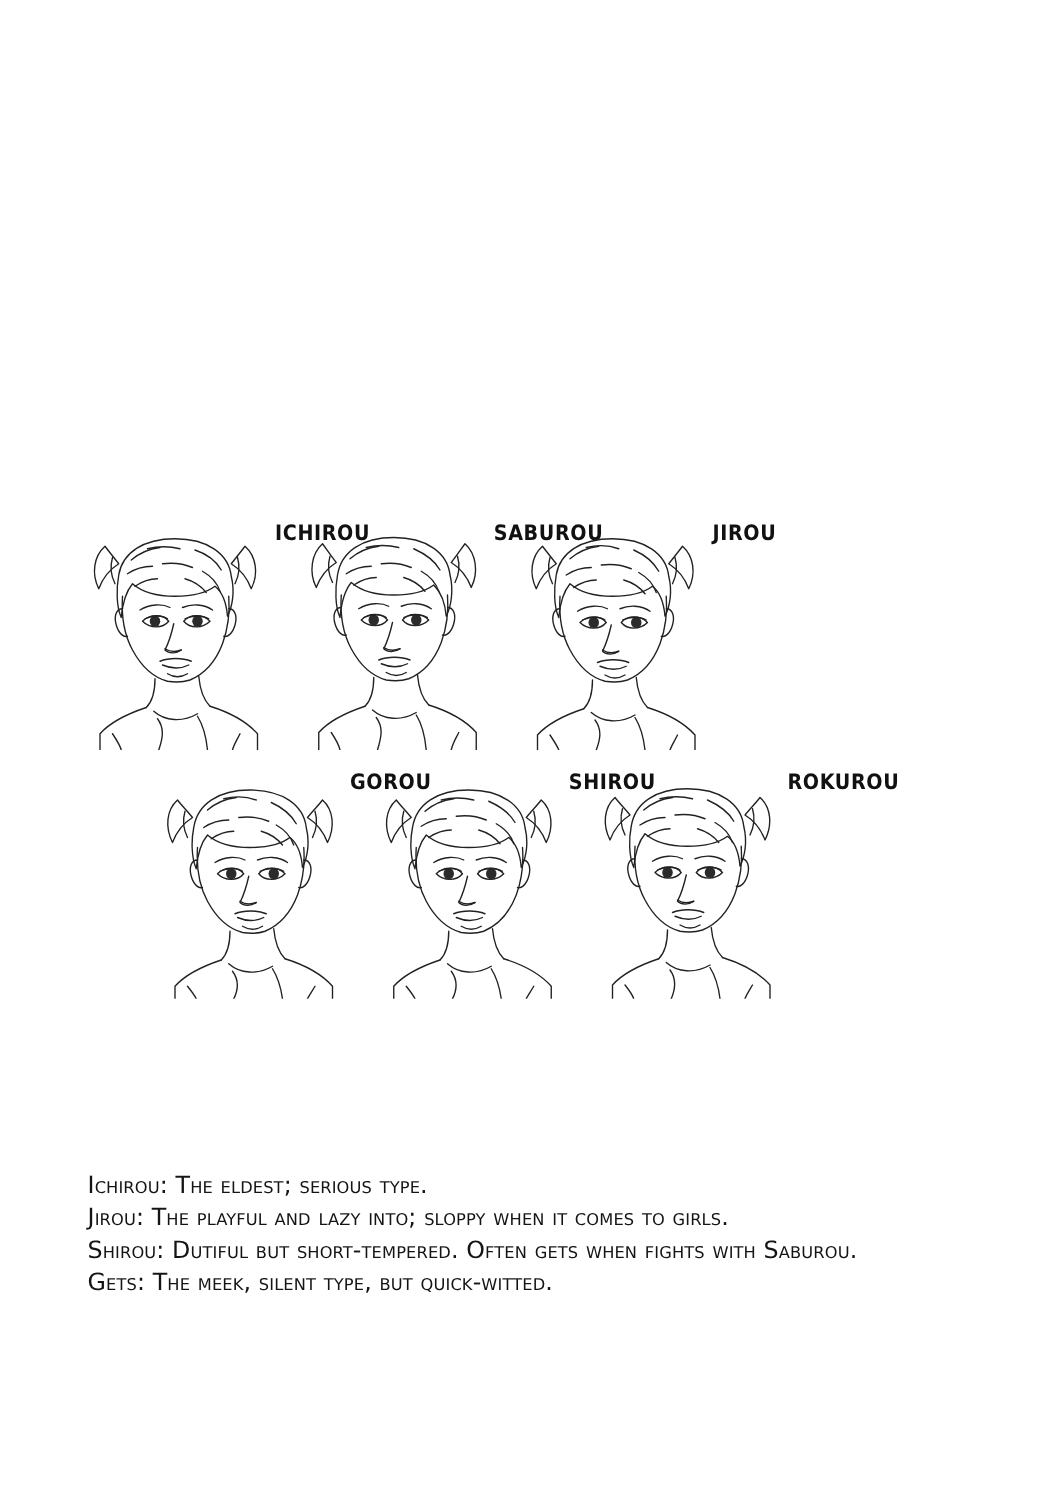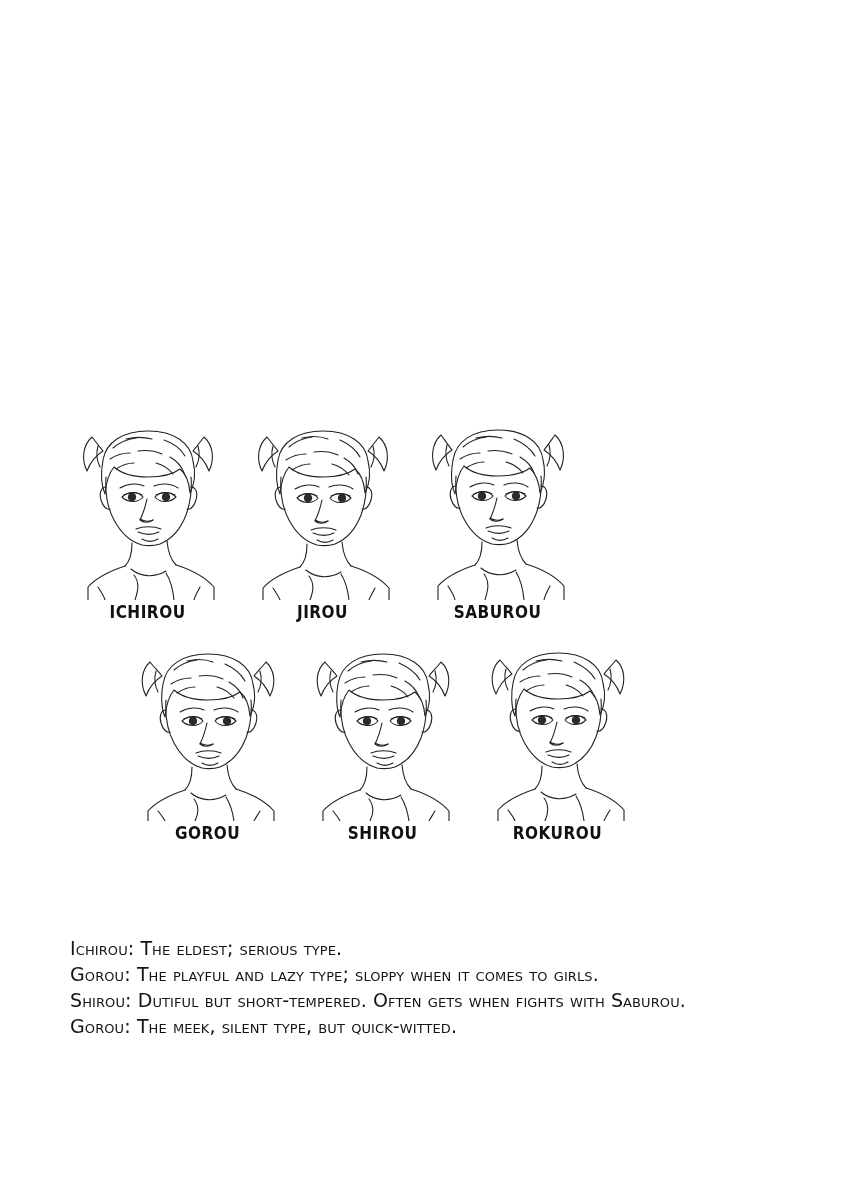--- a/index.html
+++ b/index.html
@@ -35,22 +35,22 @@
   .char-row.row-1 {
     margin-left: 0px;
   }
   .char-row.row-2 {
     margin-left: 60px;
     margin-top: 14px;
   }
   .char-cell {
     width: 175px;
     display: flex;
-    flex-direction: column;
-    align-items: center;
+    flex-direction: row;
+    align-items: flex-start;
   }
   .portrait {
     width: 160px;
     height: 185px;
     position: relative;
   }
   .portrait svg {
     display: block;
     width: 160px;
     height: 185px;
@@ -145,20 +145,68 @@
               <path d="M108 150 C124 155 138 163 146 172 L146 185"></path>
               <path d="M63 154 C72 162 86 163 98 156"></path>
               <path d="M66 160 C72 168 70 176 67 185"></path>
               <path d="M98 158 C103 166 105 175 106 185"></path>
               <path d="M30 172 C34 178 36 181 37 185"></path>
               <path d="M132 172 C129 178 127 181 126 185"></path>
             </g>
           </svg>
         </div>
         <div class="char-name">ICHIROU</div>
+      </div>
+
+      <div class="char-cell">
+        <div class="portrait">
+          <svg viewBox="0 0 160 185" xmlns="http://www.w3.org/2000/svg" aria-hidden="true">
+            <g fill="none" stroke="#222" stroke-width="1.1" stroke-linecap="round" stroke-linejoin="round">
+              <path d="M23 20 C14 28 12 43 18 55 C21 47 26 40 34 35 C30 30 26 24 23 20 Z"></path>
+              <path d="M29 30 C27 37 28 45 31 51"></path>
+              <path d="M137 20 C146 28 148 43 142 55 C139 47 134 40 126 35 C130 30 134 24 137 20 Z"></path>
+              <path d="M131 30 C133 37 132 45 129 51"></path>
+              <path d="M35 45 C38 26 55 15 80 15 C106 15 123 27 125 45 C128 57 126 70 122 78 C121 66 117 58 112 53 C104 59 92 61 80 61 C66 61 54 58 46 51 C41 57 38 68 37 79 C33 70 33 56 35 45 Z"></path>
+              <path d="M45 32 C52 26 60 23 68 22"></path>
+              <path d="M58 23 C66 21 76 21 84 23"></path>
+              <path d="M96 24 C105 28 113 34 117 41"></path>
+              <path d="M42 44 C48 40 55 38 62 38"></path>
+              <path d="M70 36 C78 35 87 36 94 39"></path>
+              <path d="M102 42 C109 46 114 52 116 58"></path>
+              <path d="M48 53 C54 49 60 47 66 47"></path>
+              <path d="M88 47 C95 49 101 53 105 58"></path>
+              <path d="M38 61 C37 77 40 93 46 104 C53 117 63 126 74 129 C80 130 86 130 92 128 C104 123 113 112 118 99 C122 88 124 74 123 61"></path>
+              <path d="M38 71 C33 71 31 77 33 84 C35 91 39 94 42 93"></path>
+              <path d="M123 71 C128 71 130 77 128 84 C126 91 122 94 119 93"></path>
+              <path d="M52 72 C60 67 70 67 76 70"></path>
+              <path d="M86 70 C93 67 103 67 110 72"></path>
+              <path d="M54 81 C60 75 70 75 75 81 C70 87 60 87 54 81 Z"></path>
+              <path d="M87 81 C92 75 102 75 108 81 C102 87 92 87 87 81 Z"></path>
+              <ellipse cx="64" cy="81" rx="4.2" ry="4.4" fill="#2b2b2b" stroke="none"></ellipse>
+              <ellipse cx="98" cy="81" rx="4.2" ry="4.4" fill="#2b2b2b" stroke="none"></ellipse>
+              <path d="M56 79 C62 76 70 76 74 79"></path>
+              <path d="M88 79 C94 76 102 76 107 79"></path>
+              <path d="M79 83 C77 92 74 100 72 104 C75 107 81 107 85 104"></path>
+              <path d="M72 103 C75 105 80 106 85 104"></path>
+              <path d="M68 113 C75 110 86 110 93 113"></path>
+              <path d="M70 116 C77 119 85 119 91 116"></path>
+              <path d="M74 123 C79 126 85 126 90 123"></path>
+              <path d="M64 127 C64 137 62 145 57 150"></path>
+              <path d="M99 125 C100 136 103 144 108 149"></path>
+              <path d="M57 150 C42 155 28 162 20 171 L20 185"></path>
+              <path d="M108 149 C124 154 138 162 146 171 L146 185"></path>
+              <path d="M63 153 C72 161 86 162 98 155"></path>
+              <path d="M66 159 C72 167 70 175 67 185"></path>
+              <path d="M98 157 C103 165 105 174 106 185"></path>
+              <path d="M30 171 C34 177 36 180 37 185"></path>
+              <path d="M132 171 C129 177 127 180 126 185"></path>
+            </g>
+          </svg>
+        </div>
+        <div class="char-name">SABUROU</div>
       </div>
 
       <div class="char-cell">
         <div class="portrait">
           <svg viewBox="0 0 160 185" xmlns="http://www.w3.org/2000/svg" aria-hidden="true">
             <g fill="none" stroke="#222" stroke-width="1.1" stroke-linecap="round" stroke-linejoin="round">
               <path d="M24 22 C15 30 13 44 19 56 C22 48 27 41 35 36 C31 31 27 26 24 22 Z"></path>
               <path d="M30 31 C28 38 29 46 32 52"></path>
               <path d="M136 22 C145 30 147 44 141 56 C138 48 133 41 125 36 C129 31 133 26 136 22 Z"></path>
               <path d="M130 31 C132 38 131 46 128 52"></path>
@@ -195,68 +243,20 @@
               <path d="M66 161 C72 169 70 177 67 185"></path>
               <path d="M98 159 C103 167 105 176 106 185"></path>
               <path d="M30 173 C34 179 36 182 37 185"></path>
               <path d="M132 173 C129 179 127 182 126 185"></path>
             </g>
           </svg>
         </div>
         <div class="char-name">JIROU</div>
       </div>
 
-      <div class="char-cell">
-        <div class="portrait">
-          <svg viewBox="0 0 160 185" xmlns="http://www.w3.org/2000/svg" aria-hidden="true">
-            <g fill="none" stroke="#222" stroke-width="1.1" stroke-linecap="round" stroke-linejoin="round">
-              <path d="M23 20 C14 28 12 43 18 55 C21 47 26 40 34 35 C30 30 26 24 23 20 Z"></path>
-              <path d="M29 30 C27 37 28 45 31 51"></path>
-              <path d="M137 20 C146 28 148 43 142 55 C139 47 134 40 126 35 C130 30 134 24 137 20 Z"></path>
-              <path d="M131 30 C133 37 132 45 129 51"></path>
-              <path d="M35 45 C38 26 55 15 80 15 C106 15 123 27 125 45 C128 57 126 70 122 78 C121 66 117 58 112 53 C104 59 92 61 80 61 C66 61 54 58 46 51 C41 57 38 68 37 79 C33 70 33 56 35 45 Z"></path>
-              <path d="M45 32 C52 26 60 23 68 22"></path>
-              <path d="M58 23 C66 21 76 21 84 23"></path>
-              <path d="M96 24 C105 28 113 34 117 41"></path>
-              <path d="M42 44 C48 40 55 38 62 38"></path>
-              <path d="M70 36 C78 35 87 36 94 39"></path>
-              <path d="M102 42 C109 46 114 52 116 58"></path>
-              <path d="M48 53 C54 49 60 47 66 47"></path>
-              <path d="M88 47 C95 49 101 53 105 58"></path>
-              <path d="M38 61 C37 77 40 93 46 104 C53 117 63 126 74 129 C80 130 86 130 92 128 C104 123 113 112 118 99 C122 88 124 74 123 61"></path>
-              <path d="M38 71 C33 71 31 77 33 84 C35 91 39 94 42 93"></path>
-              <path d="M123 71 C128 71 130 77 128 84 C126 91 122 94 119 93"></path>
-              <path d="M52 72 C60 67 70 67 76 70"></path>
-              <path d="M86 70 C93 67 103 67 110 72"></path>
-              <path d="M54 81 C60 75 70 75 75 81 C70 87 60 87 54 81 Z"></path>
-              <path d="M87 81 C92 75 102 75 108 81 C102 87 92 87 87 81 Z"></path>
-              <ellipse cx="64" cy="81" rx="4.2" ry="4.4" fill="#2b2b2b" stroke="none"></ellipse>
-              <ellipse cx="98" cy="81" rx="4.2" ry="4.4" fill="#2b2b2b" stroke="none"></ellipse>
-              <path d="M56 79 C62 76 70 76 74 79"></path>
-              <path d="M88 79 C94 76 102 76 107 79"></path>
-              <path d="M79 83 C77 92 74 100 72 104 C75 107 81 107 85 104"></path>
-              <path d="M72 103 C75 105 80 106 85 104"></path>
-              <path d="M68 113 C75 110 86 110 93 113"></path>
-              <path d="M70 116 C77 119 85 119 91 116"></path>
-              <path d="M74 123 C79 126 85 126 90 123"></path>
-              <path d="M64 127 C64 137 62 145 57 150"></path>
-              <path d="M99 125 C100 136 103 144 108 149"></path>
-              <path d="M57 150 C42 155 28 162 20 171 L20 185"></path>
-              <path d="M108 149 C124 154 138 162 146 171 L146 185"></path>
-              <path d="M63 153 C72 161 86 162 98 155"></path>
-              <path d="M66 159 C72 167 70 175 67 185"></path>
-              <path d="M98 157 C103 165 105 174 106 185"></path>
-              <path d="M30 171 C34 177 36 180 37 185"></path>
-              <path d="M132 171 C129 177 127 180 126 185"></path>
-            </g>
-          </svg>
-        </div>
-        <div class="char-name">SABUROU</div>
-      </div>
-
     </div>
 
     <div class="char-row row-2">
 
       <div class="char-cell">
         <div class="portrait">
           <svg viewBox="0 0 160 185" xmlns="http://www.w3.org/2000/svg" aria-hidden="true">
             <g fill="none" stroke="#222" stroke-width="1.1" stroke-linecap="round" stroke-linejoin="round">
               <path d="M22 26 C13 34 12 48 18 60 C21 52 26 45 34 40 C30 35 25 30 22 26 Z"></path>
               <path d="M28 35 C26 42 27 50 30 56"></path>
@@ -396,18 +396,18 @@
           </svg>
         </div>
         <div class="char-name">ROKUROU</div>
       </div>
 
     </div>
   </div>
 
   <div class="descriptions">
     <div class="desc-line">Ichirou: The eldest; serious type.</div>
-    <div class="desc-line">Gorou: The playful and lazy type; sloppy when it comes to girls.</div>
+    <div class="desc-line">Jirou: The playful and lazy into; sloppy when it comes to girls.</div>
     <div class="desc-line">Shirou: Dutiful but short-tempered. Often gets when fights with Saburou.</div>
-    <div class="desc-line">Gorou: The meek, silent type, but quick-witted.</div>
+    <div class="desc-line">Gets: The meek, silent type, but quick-witted.</div>
   </div>
 
 </div>
 
 </body></html>

